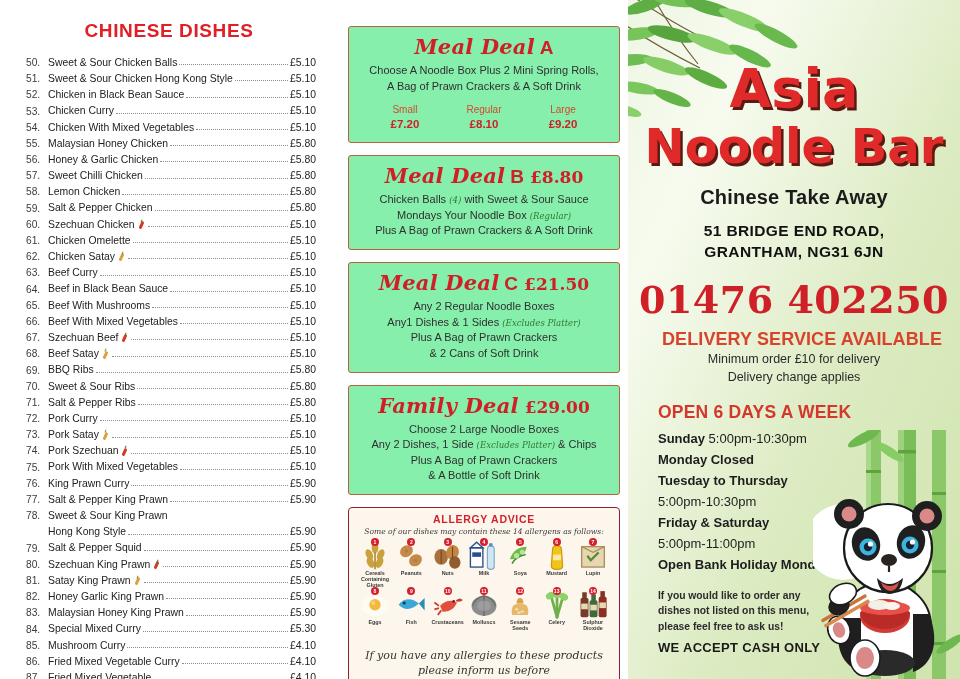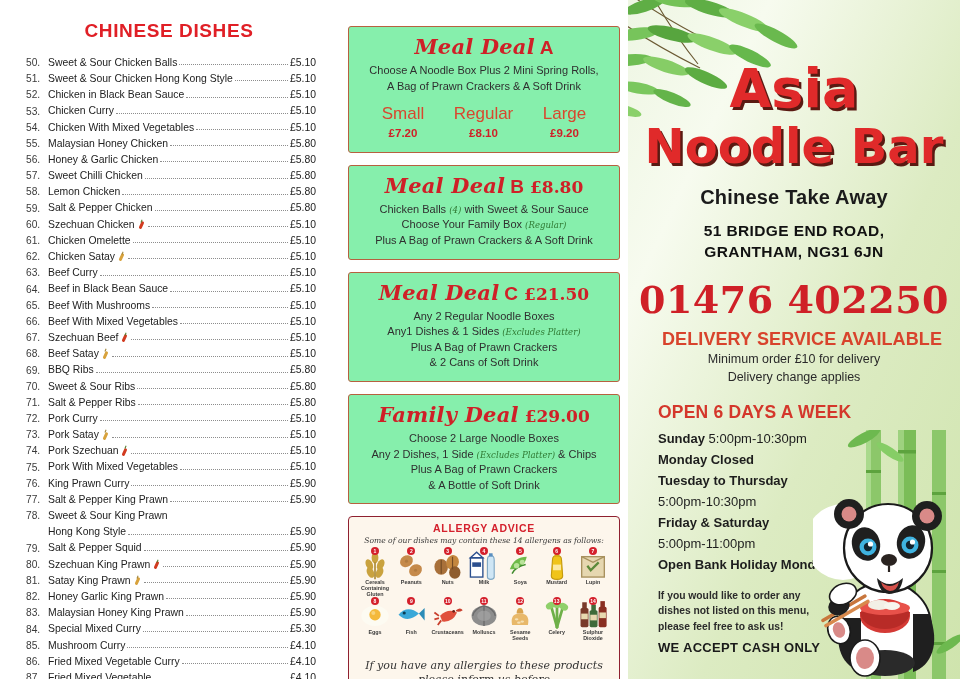--- a/index.html
+++ b/index.html
@@ -96,21 +96,21 @@
     font-size:11px;color:#2f2f2f;line-height:1.42;white-space:nowrap;
   }
   .paren{
     color:#2f7a33;font-style:italic;font-size:8.6px;
     font-family:"DejaVu Serif", serif;
   }
   .sizes{
     display:flex;justify-content:space-around;margin-top:9px;padding:0 10px;
   }
   .size-cell{text-align:center;}
-  .size-label{color:#d8472e;font-size:17px;line-height:1.35;}
+  .size-label{color:#d8472e;font-size:10px;line-height:1.35;}
   .size-price{color:#cf2027;font-size:11.5px;font-weight:bold;line-height:1.35;}
 
   
   .allergy-box{
     background:#fdf6ec;
     border:1.6px solid #8f2030;
     border-radius:4px;
     margin:2px 6px 0 6px;
     padding:5px 6px 6px 6px;
     box-sizing:border-box;
@@ -488,21 +488,21 @@
             </div>
             <div class="size-cell">
               <div class="size-label">Large</div>
               <div class="size-price">£9.20</div>
             </div>
           </div>
         </div>
         <div class="deal-box">
           <div class="deal-head"><span class="deal-script">Meal Deal</span><span class="deal-letter">B</span><span class="deal-price">£8.80</span></div>
           <div class="deal-line"><span>Chicken Balls </span><span class="paren">(4)</span><span> with Sweet &amp; Sour Sauce</span></div>
-          <div class="deal-line"><span>Choose Your Family Box </span><span class="paren">(Regular)</span></div>
+          <div class="deal-line"><span>Mondays Your Noodle Box </span><span class="paren">(Regular)</span></div>
           <div class="deal-line"><span>Plus A Bag of Prawn Crackers &amp; A Soft Drink</span></div>
         </div>
         <div class="deal-box">
           <div class="deal-head"><span class="deal-script">Meal Deal</span><span class="deal-letter">C</span><span class="deal-price">£21.50</span></div>
           <div class="deal-line"><span>Any 2 Regular Noodle Boxes</span></div>
           <div class="deal-line"><span>Any1 Dishes &amp; 1 Sides </span><span class="paren">(Excludes Platter)</span></div>
           <div class="deal-line"><span>Plus A Bag of Prawn Crackers</span></div>
           <div class="deal-line"><span>&amp; 2 Cans of Soft Drink</span></div>
         </div>
         <div class="deal-box">

